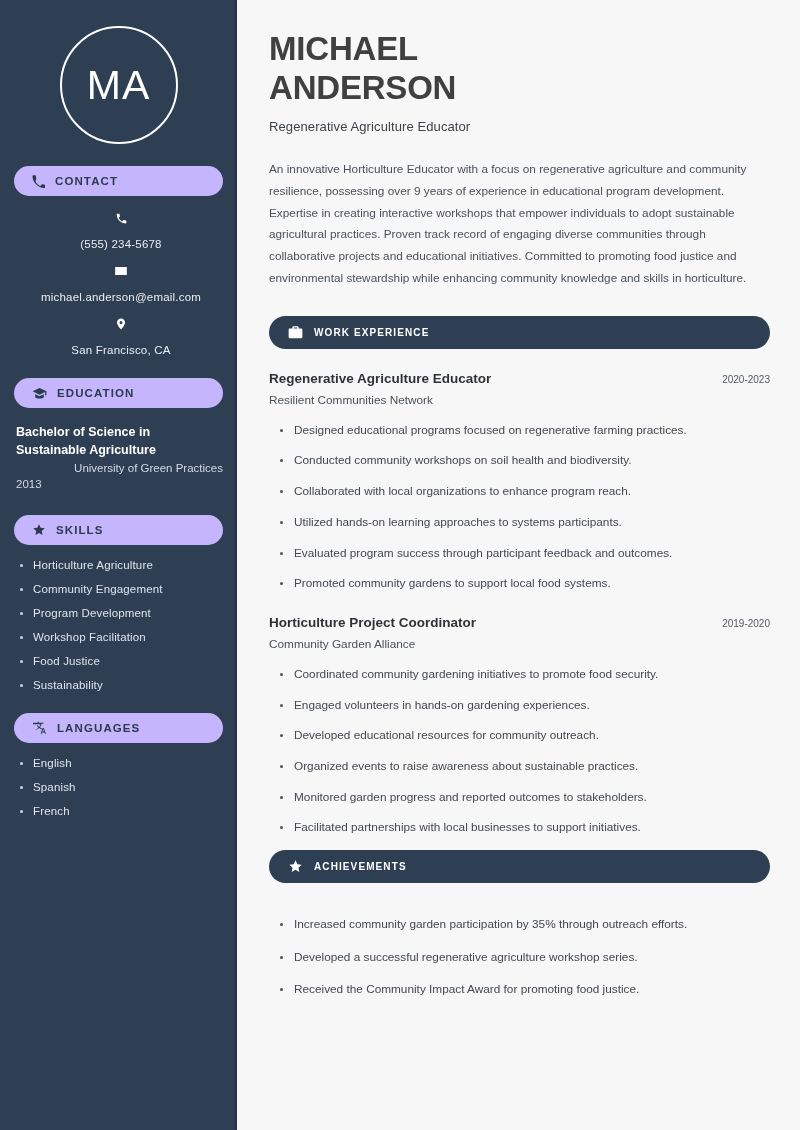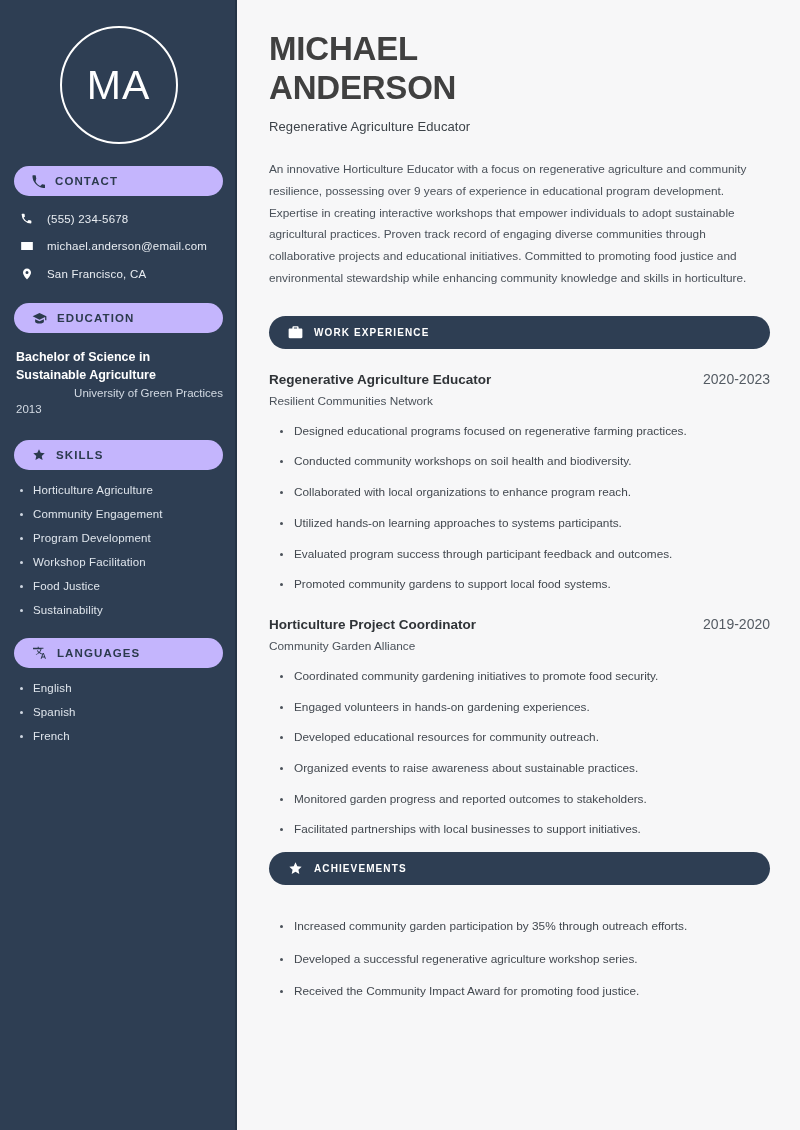--- a/index.html
+++ b/index.html
@@ -55,20 +55,21 @@
     font-weight: bold;
     letter-spacing: 1.1px;
   }
   .pill .ic { display: flex; align-items: center; justify-content: center; }
   .pill .ic svg { display: block; fill: #2b3a4d; }
 
   .contact-list { margin-top: 16px; padding-left: 5px; }
   .contact-row {
     display: flex; align-items: center; gap: 13px;
     margin-bottom: 14px;
+    flex-direction: column;
   }
   .contact-row .ic { width: 15px; display: flex; align-items: center; justify-content: center; }
   .contact-row .ic svg { display: block; fill: #ffffff; }
   .contact-text { font-size: 11.5px; color: #e9edf2; letter-spacing: .2px; }
 
   .edu-block { margin-top: 16px; padding-left: 2px; }
   .edu-degree { font-size: 12.5px; font-weight: bold; color: #ffffff; line-height: 1.42; }
   .edu-school { font-size: 11.5px; color: #d3dae3; line-height: 1.45; text-align: right; }
   .edu-year { font-size: 11.5px; color: #d3dae3; line-height: 1.45; }
 
@@ -111,21 +112,21 @@
     display: flex; align-items: center; gap: 11px;
     padding: 0 0 0 19px;
     margin-top: 26px;
   }
   .sec-header .ic svg { display: block; fill: #ffffff; }
   .sec-title { font-size: 10px; font-weight: bold; letter-spacing: 1.1px; }
 
   .job { margin-top: 22px; }
   .job-top { display: flex; align-items: baseline; justify-content: space-between; }
   .job-role { font-size: 13.5px; font-weight: bold; color: #2f3337; }
-  .job-dates { font-size: 14px; color: #545b63; white-space: nowrap; }
+  .job-dates { font-size: 10px; color: #545b63; white-space: nowrap; }
   .job-org { font-size: 11.8px; color: #4a5159; margin-top: 7px; }
 
   .bullets { list-style: none; margin-top: 15px; padding-left: 11px; }
   .bullets li {
     font-size: 11.8px; color: #42484f; line-height: 1.5;
     margin-bottom: 10px; position: relative; padding-left: 14px;
   }
   .bullets li::before {
     content: ""; position: absolute; left: 0; top: 7px;
     width: 3px; height: 3px; border-radius: 50%; background: #4a5159;

